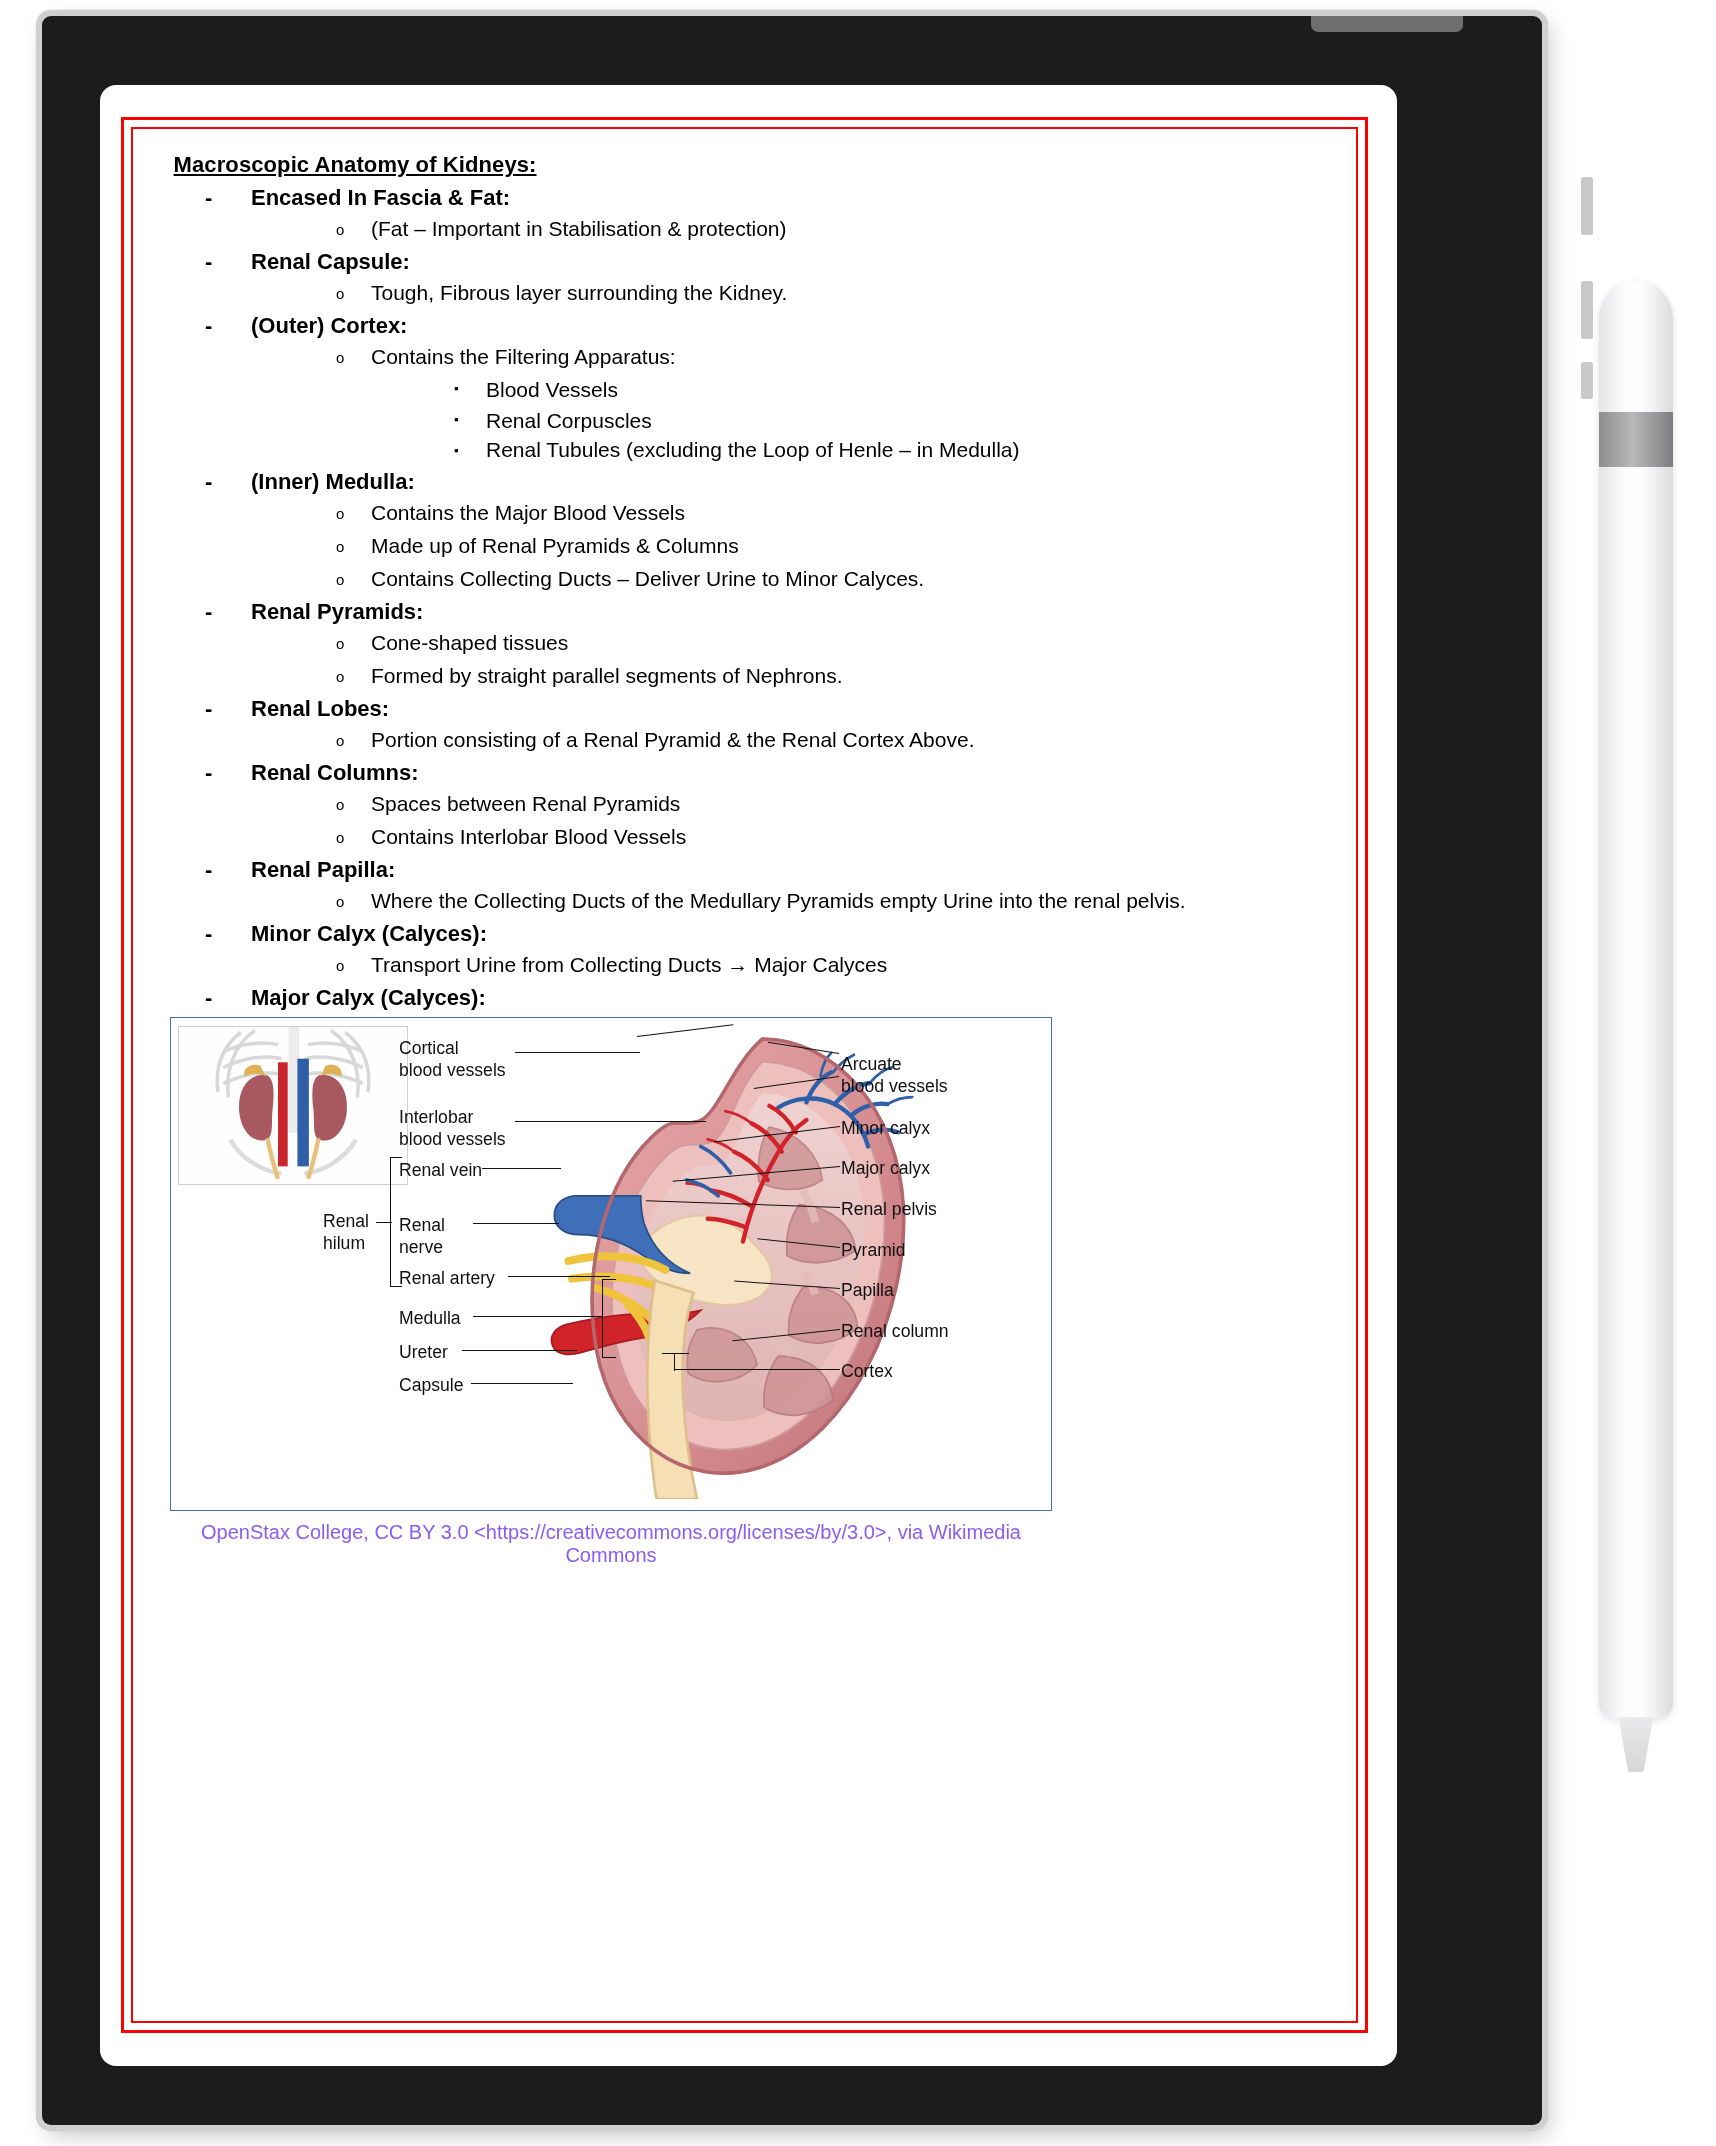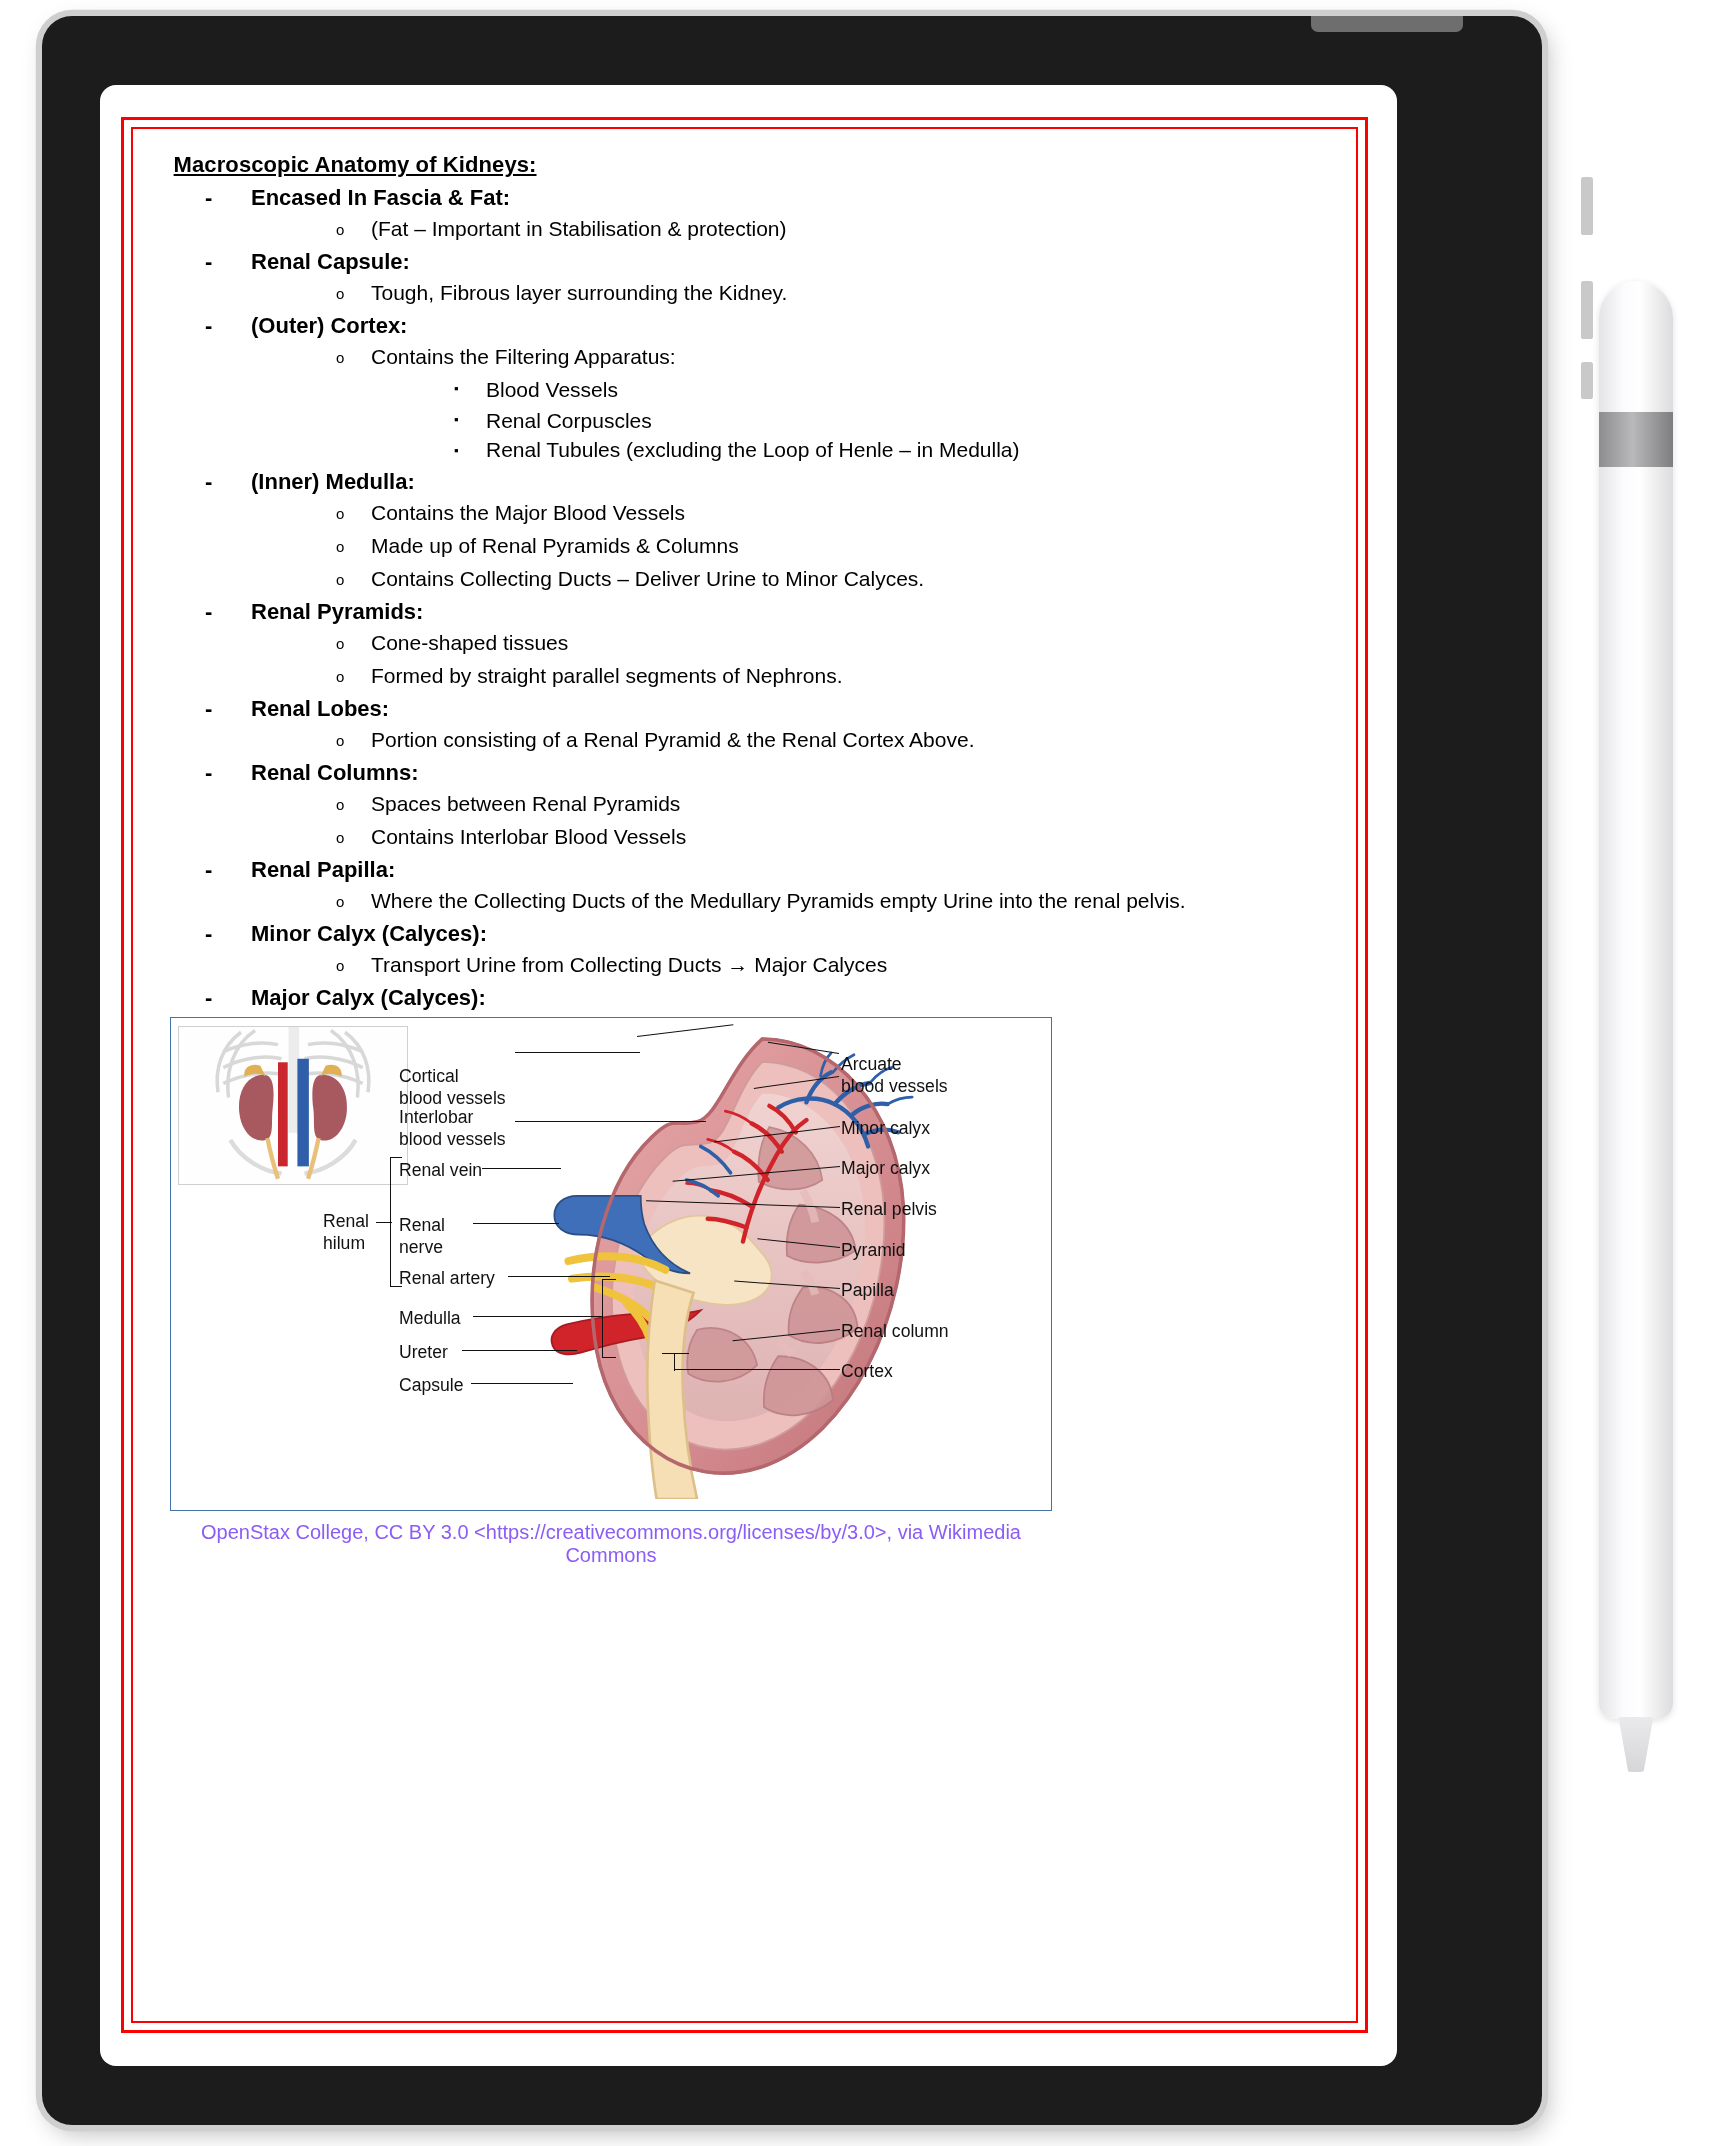--- a/index.html
+++ b/index.html
@@ -16,21 +16,21 @@
   }
 
   
   #tablet-device {
     position: absolute;
     left: 42px;
     top: 16px;
     width: 1500px;
     height: 2109px;
     background: #1c1c1c;
-    border-radius: 30px;
+    border-radius: 9px;
     box-shadow: 0 0 0 6.2px #cfcfcf, 5.3px 8.8px 23px rgba(0,0,0,0.25);
   }
   #tablet-screen {
     position: absolute;
     left: 58px;
     top: 69px;
     width: 1297px;
     height: 1981px;
     background: #ffffff;
     border-radius: 16px;
@@ -528,21 +528,21 @@
               <path d="M250 18
                        C330 18 404 96 410 208
                        C416 326 352 470 248 504
                        C160 532 80 470 62 372
                        C44 272 76 176 124 130
                        C150 104 150 118 176 112
                        C200 106 212 52 250 18 Z" fill="none" stroke="#b4676c" stroke-width="4"></path>
             </svg>
           </div>
 
-          <div class="fig-label" style="left:228px; top:19.4px;margin-top:28px;">Cortical
+          <div class="fig-label" style="left:228px; top:19.4px;">Cortical
 blood vessels</div>
           <div class="leader" style="left:344px; top:34px; width:125px;"></div>
           <div class="leader" style="left:466px; top:17.6px; width:97px; transform:rotate(-7deg); transform-origin:left center;"></div>
 
           <div class="fig-label" style="left:228px; top:88px;">Interlobar
 blood vessels</div>
           <div class="leader" style="left:344px; top:103px; width:191px;"></div>
 
           <div class="fig-label" style="left:228px; top:141px;">Renal vein</div>
           <div class="leader" style="left:311px; top:150px; width:79px;"></div>

